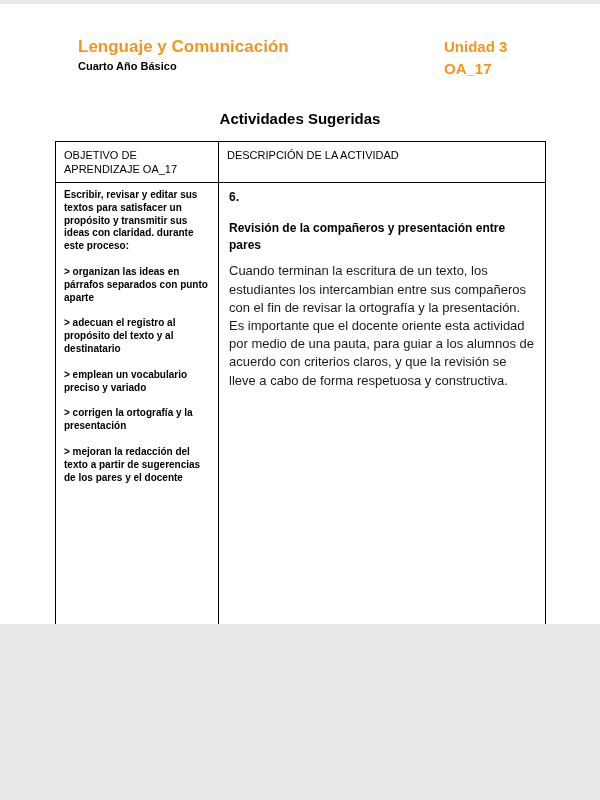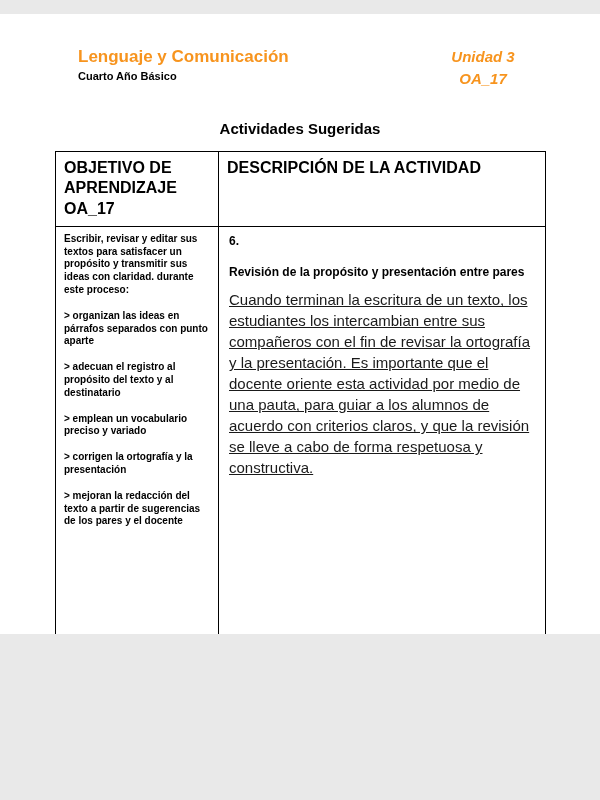--- a/index.html
+++ b/index.html
@@ -2,21 +2,21 @@
 <html><head>
 <meta charset="utf-8">
 <style>
   * { margin: 0; padding: 0; box-sizing: border-box; }
   html, body { background: #e9e9e9; }
   body { font-family: "Liberation Sans", sans-serif; }
   .page {
     position: relative;
     width: 600px;
     height: 620px;
-    margin: 14px auto;
+    margin: 4px auto;
     background: #ffffff;
     color: #000;
     overflow: hidden;
   }
   .header {
     display: flex;
     justify-content: space-between;
     padding: 32px 78px 0 78px;
   }
   .header-left .subject {
@@ -24,21 +24,21 @@
     font-weight: bold;
     color: #F7941E;
     line-height: 1.35;
   }
   .header-left .grade {
     font-size: 11px;
     font-weight: bold;
     color: #000;
     line-height: 1.35;
   }
-  .header-right { text-align: center; min-width: 78px; font-style: italic; }
+  .header-right { text-align: left; min-width: 78px; }
   .header-right .unit,
   .header-right .oa {
     font-size: 15px;
     font-weight: bold;
     color: #F7941E;
     line-height: 1.45;
   }
   .page-title {
     margin-top: 30px;
     text-align: center;
@@ -49,37 +49,37 @@
   .doc-table {
     width: 491px;
     margin: 14px 0 0 55px;
     border: 1px solid #000;
   }
   .row { display: grid; grid-template-columns: 163px 1fr; }
   .cell { padding: 6px 8px; }
   .left-cell { border-right: 1px solid #000; }
   .header-row .cell { border-bottom: 1px solid #000; }
   .th {
-    font-size: 16px;
-    font-weight: bold;
+    font-size: 11px;
+    font-weight: normal;
     line-height: 1.3;
   }
   .th.center { text-align: left; }
   .body-row { min-height: 589px; }
   .objective {
     font-size: 10px;
     font-weight: bold;
     line-height: 1.28;
   }
   .objective p { margin-bottom: 13px; }
   .objective p.intro { margin-bottom: 13px; }
   .activity { font-size: 12px; line-height: 1.4; padding: 6px 10px; }
   .activity .num { font-weight: bold; margin-bottom: 14px; }
   .activity .act-title { font-weight: bold; margin-bottom: 9px; }
-  .activity .act-desc { font-size: 15px; color: #1a1a1a; text-decoration: underline; }
+  .activity .act-desc { font-size: 13px; color: #1a1a1a; }
 </style>
 </head>
 <body>
 
 <div class="page">
 
   <div class="header">
     <div class="header-left">
       <div class="subject">Lenguaje y Comunicación</div>
       <div class="grade">Cuarto Año Básico</div>
@@ -101,19 +101,19 @@
       <div class="cell left-cell objective">
         <p class="intro">Escribir, revisar y editar sus textos para satisfacer un propósito y transmitir sus ideas con claridad. durante este proceso:</p>
         <p>&gt; organizan las ideas en párrafos separados con punto aparte</p>
         <p>&gt; adecuan el registro al propósito del texto y al destinatario</p>
         <p>&gt; emplean un vocabulario preciso y variado</p>
         <p>&gt; corrigen la ortografía y la presentación</p>
         <p>&gt; mejoran la redacción del texto a partir de sugerencias de los pares y el docente</p>
       </div>
       <div class="cell activity">
         <p class="num">6.</p>
-        <p class="act-title">Revisión de la propósito y presentación entre pares</p>
+        <p class="act-title">Revisión de la compañeros y presentación entre pares</p>
         <p class="act-desc">Cuando terminan la escritura de un texto, los estudiantes los intercambian entre sus compañeros con el fin de revisar la ortografía y la presentación. Es importante que el docente oriente esta actividad por medio de una pauta, para guiar a los alumnos de acuerdo con criterios claros, y que la revisión se lleve a cabo de forma respetuosa y constructiva.</p>
       </div>
     </div>
   </div>
 
 </div>
 
 </body></html>

